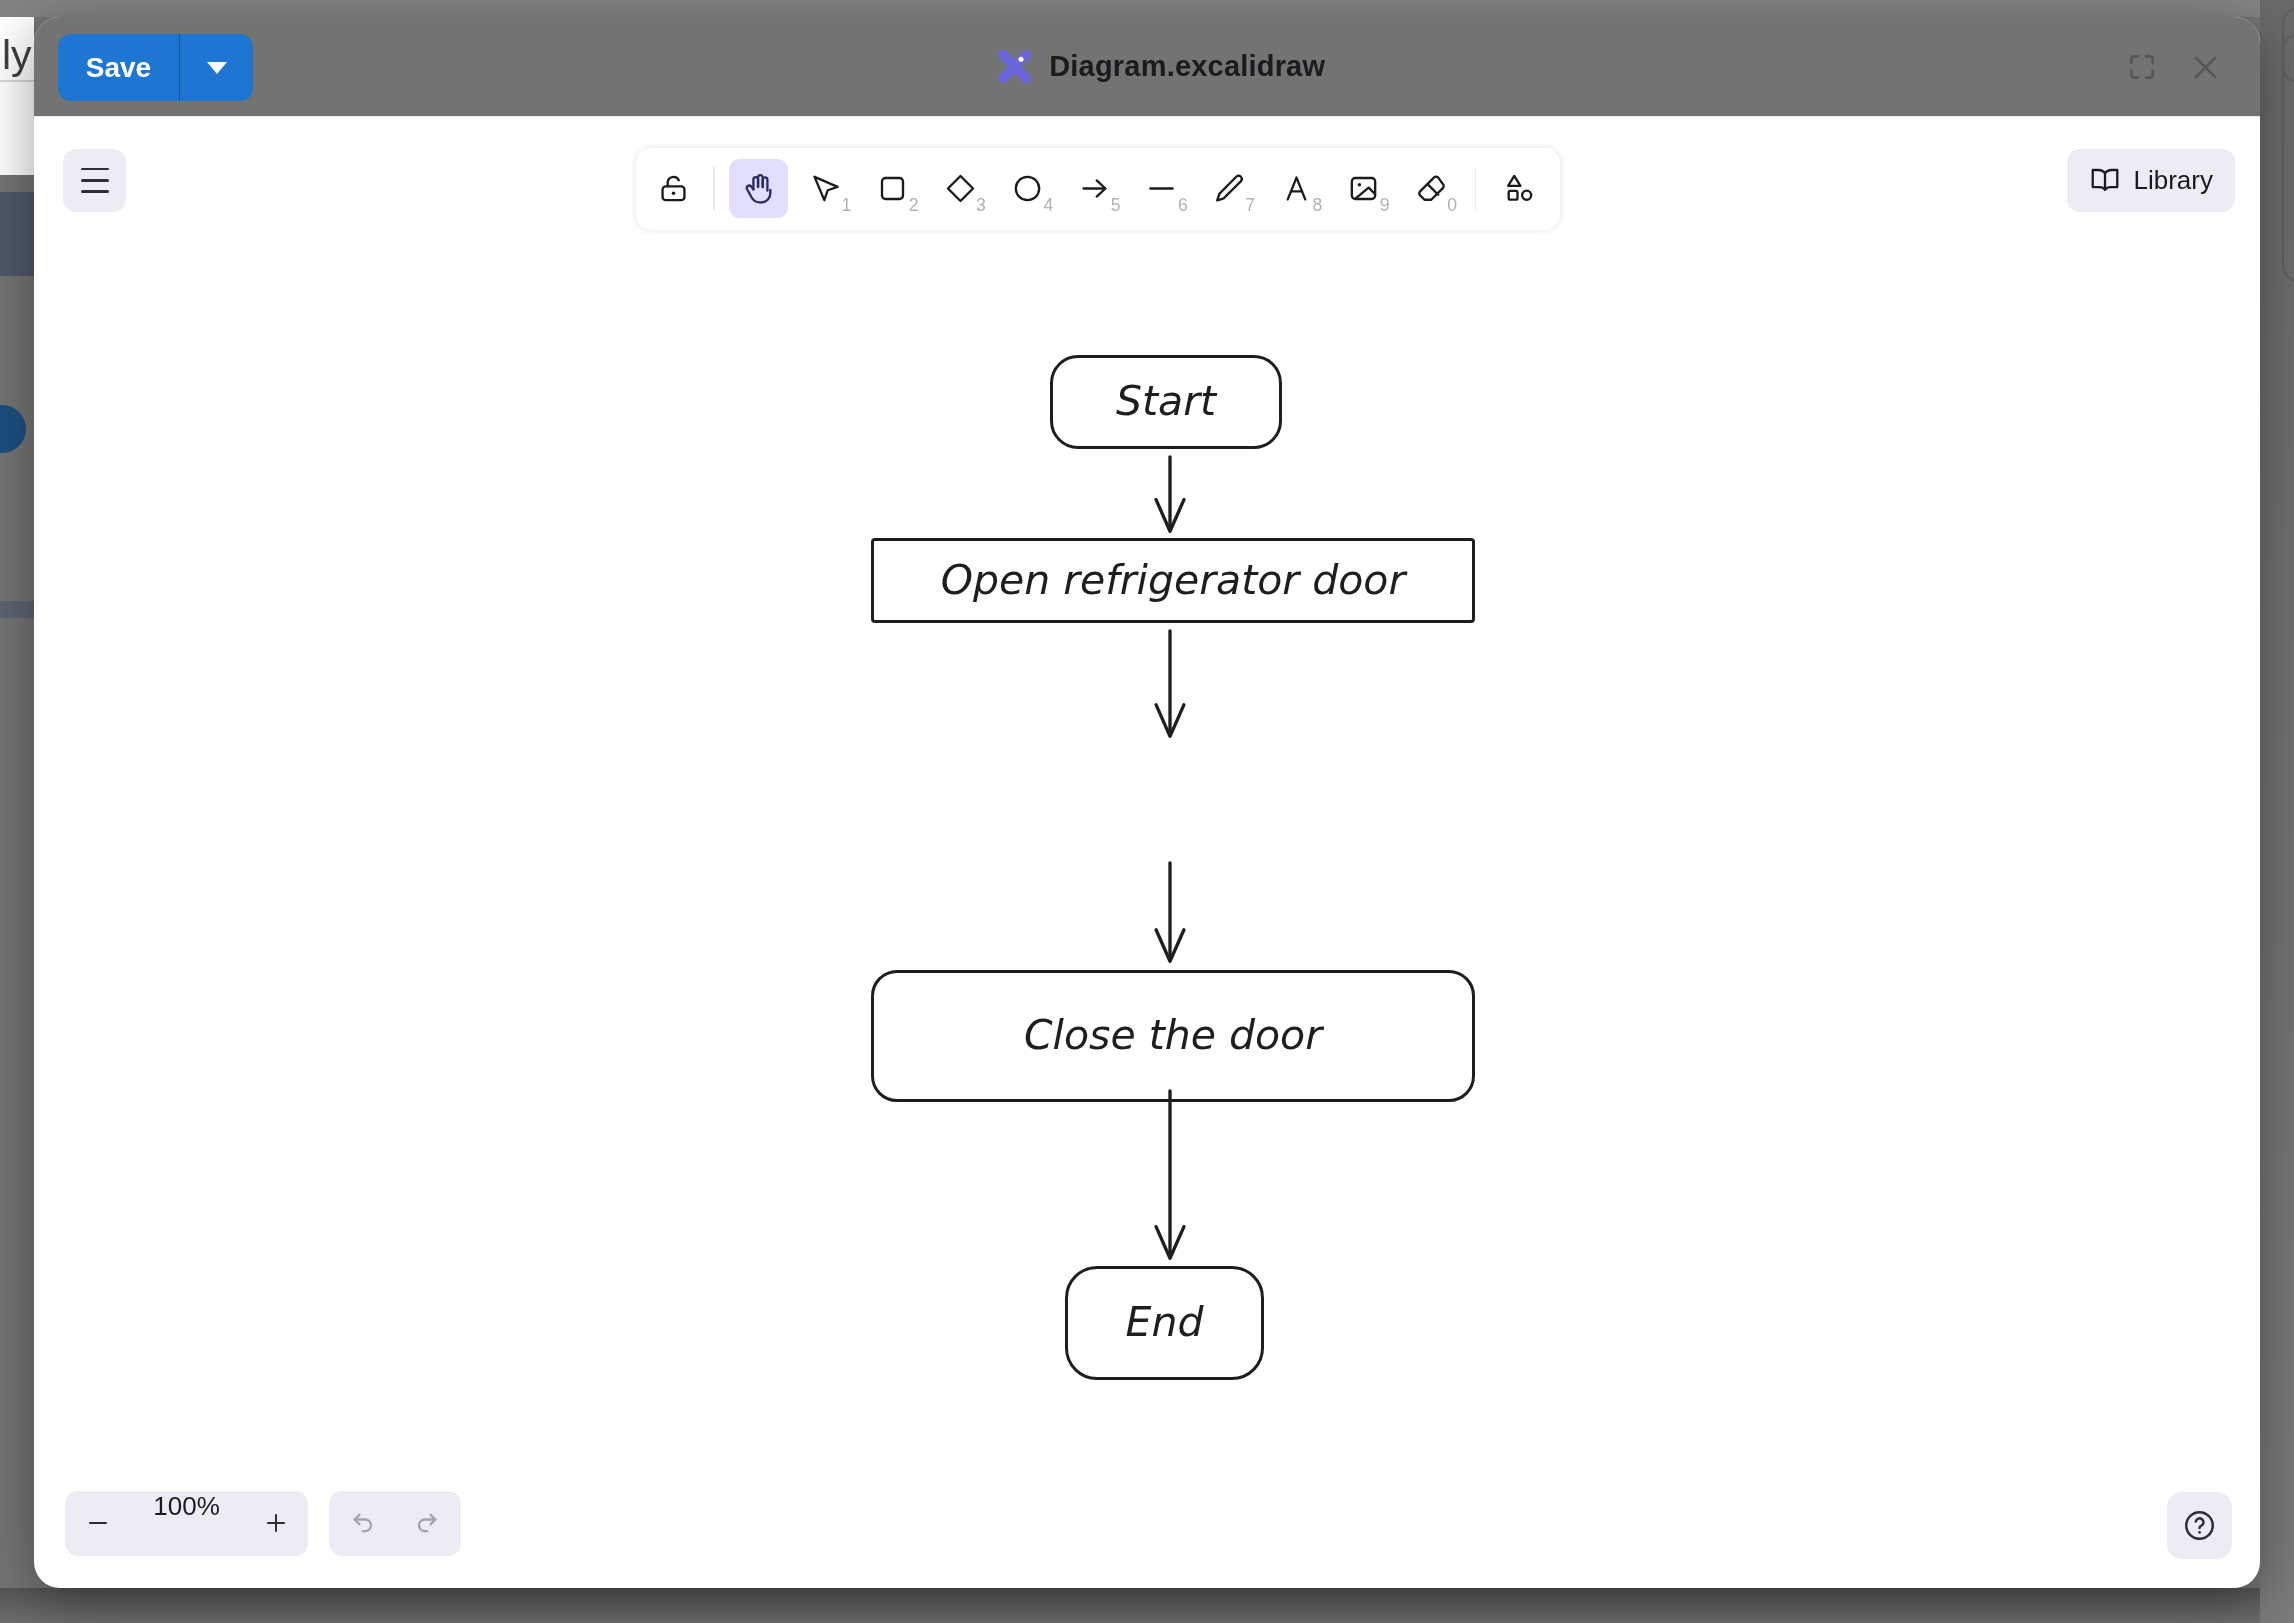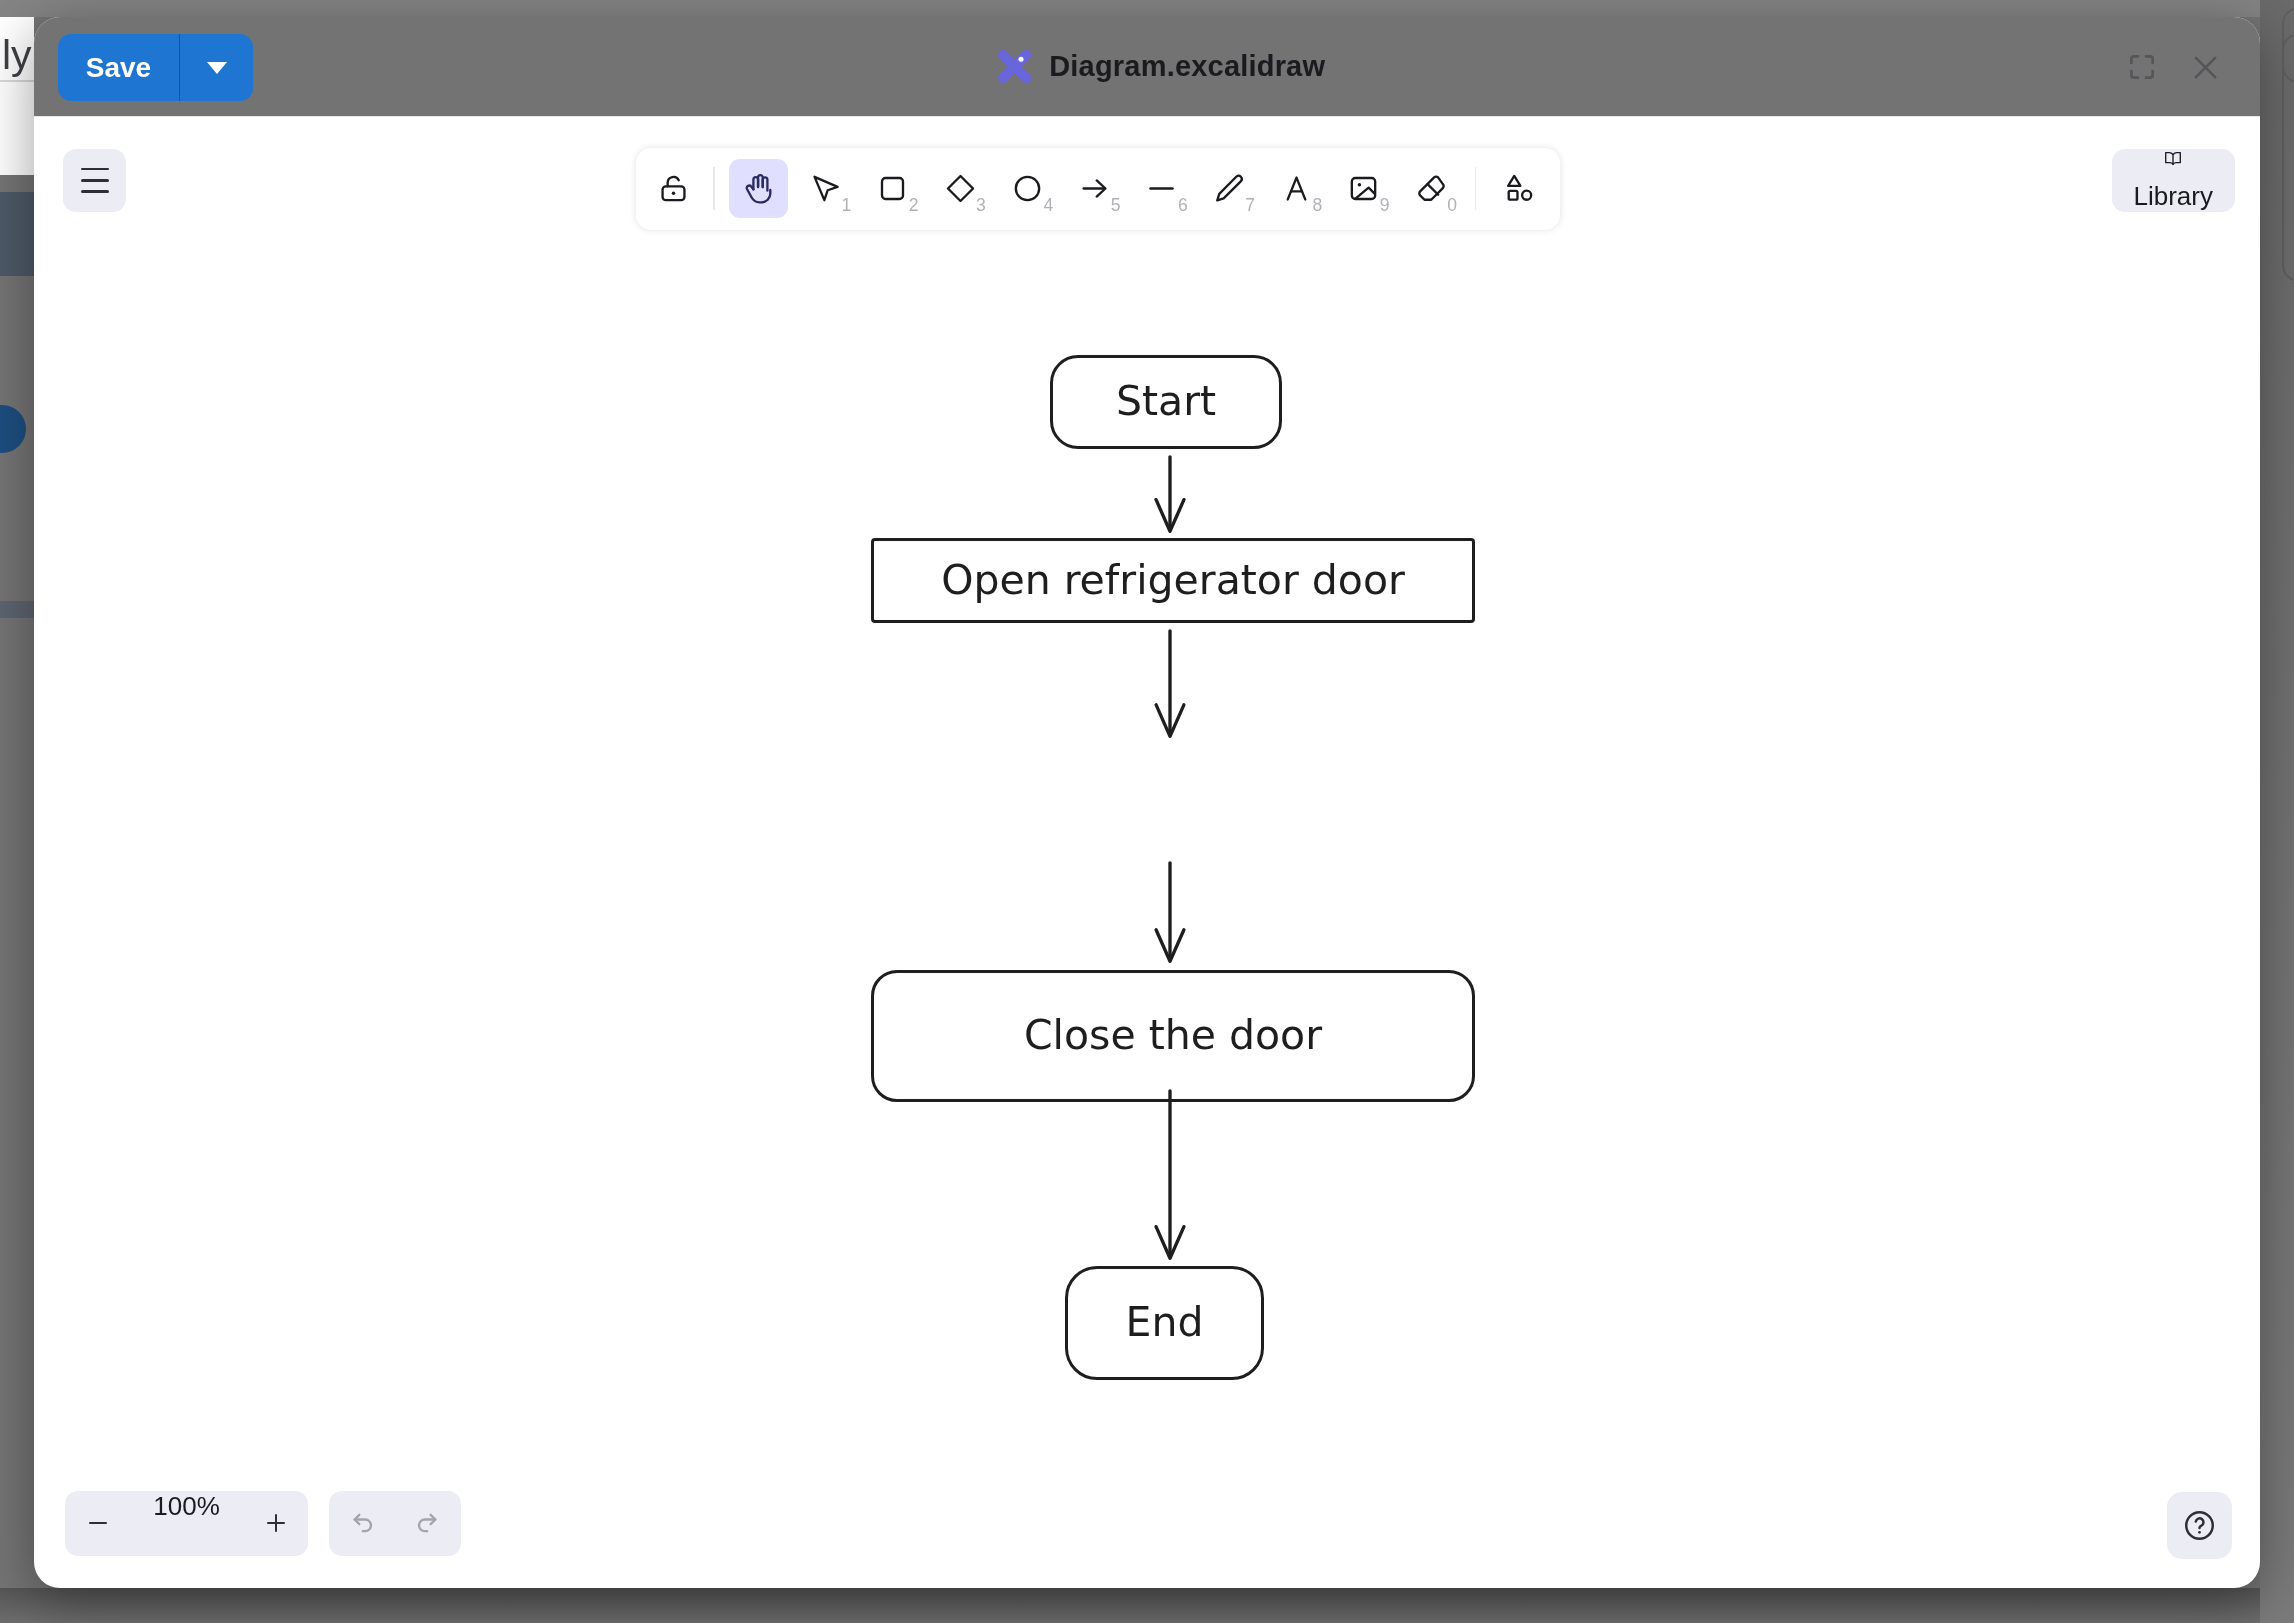--- a/index.html
+++ b/index.html
@@ -49,42 +49,42 @@
                 justify-content:center; background:none; border:none; cursor:pointer; color:#55555a; }
   .btn-fullscreen { right:96px; }
   .btn-close { right:32px; }
 
   
   .canvas { position:absolute; left:0; top:0; width:100%; height:100%; border-radius:26px; overflow:hidden; z-index:1; }
 
   
   .island { background:#ffffff; border-radius:15px; box-shadow:0 0 7.4px rgba(0,0,0,.12); }
   .soft-btn { background:#ececf4; border:none; border-radius:13px; cursor:pointer;
-              display:flex; align-items:center; justify-content:center; color:#2e2e33;flex-direction:column; }
+              display:flex; align-items:center; justify-content:center; color:#2e2e33; }
 
   .hamburger { position:absolute; left:29px; top:132px; width:63px; height:63px; }
   .hamburger .bar { width:28px; height:2.8px; background:#2e2e33; border-radius:1.9px; margin:4.2px 0; }
 
   .toolbar { position:absolute; left:602px; top:131px; height:82px; display:flex; align-items:center;
              padding:0 11px; gap:8.3px; z-index:3; }
   .tool-btn { position:relative; width:59px; height:59px; border:none; background:transparent;
               border-radius:11px; display:flex; align-items:center; justify-content:center;
               color:#1b1b1f; cursor:pointer; }
   .tool-btn.selected { background:#e0dfff; color:#2b2b63; }
   .tool-btn .shortcut { position:absolute; right:3.7px; bottom:1.9px; font-size:17.6px; color:#b1b1b8; }
   .tb-divider { width:1.9px; height:43px; background:#e8e8ef; margin:0 5.6px; }
 
   .library-btn { position:absolute; right:25px; top:132px; height:63px; padding:0 22px;
                  gap:13px; font-size:26px; color:#1b1b1f; }
 
   
   .node { position:absolute; background:#fff; border:3.7px solid #1e1e1e;
           display:flex; align-items:center; justify-content:center; text-align:center;
           font-family:"DejaVu Sans", sans-serif; font-size:41px; font-weight:500; color:#1e1e1e;
-          line-height:1.3; padding:0 16.7px; }
+          line-height:1.3; padding:0 16.7px;font-style:italic; }
   .node-start { left:1016px; top:338px; width:232px; height:94px; border-radius:28px; }
   .node-open  { left:837px;  top:521px; width:604px; height:85px;  border-radius:4px; }
   .node-put   { left:837px;  top:728px; width:604px; height:111px; border-radius:26px; }
   .node-close { left:837px;  top:953px; width:604px; height:132px; border-radius:26px; }
   .node-end   { left:1031px; top:1249px; width:199px; height:114px; border-radius:32px; }
   .edge { position:absolute; left:1108px; width:56px; color:#1e1e1e; }
   .edge-1 { top:438px; height:80px; }
   .edge-2 { top:612px; height:111px; }
   .edge-3 { top:844px; height:104px; }
   .edge-4 { top:1072px; height:173px; }

